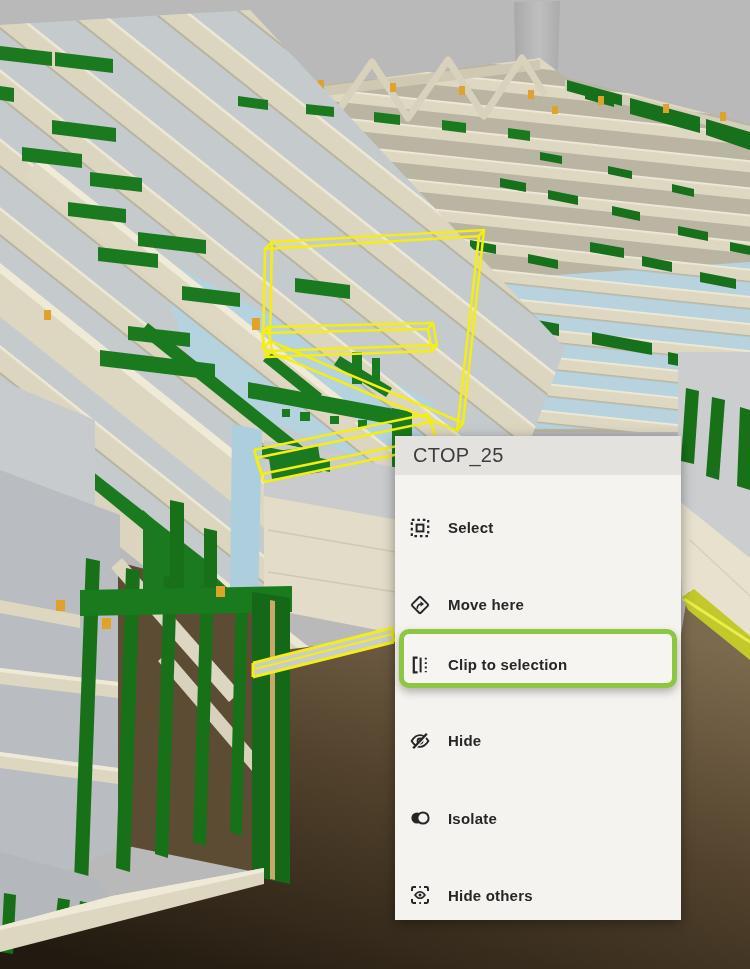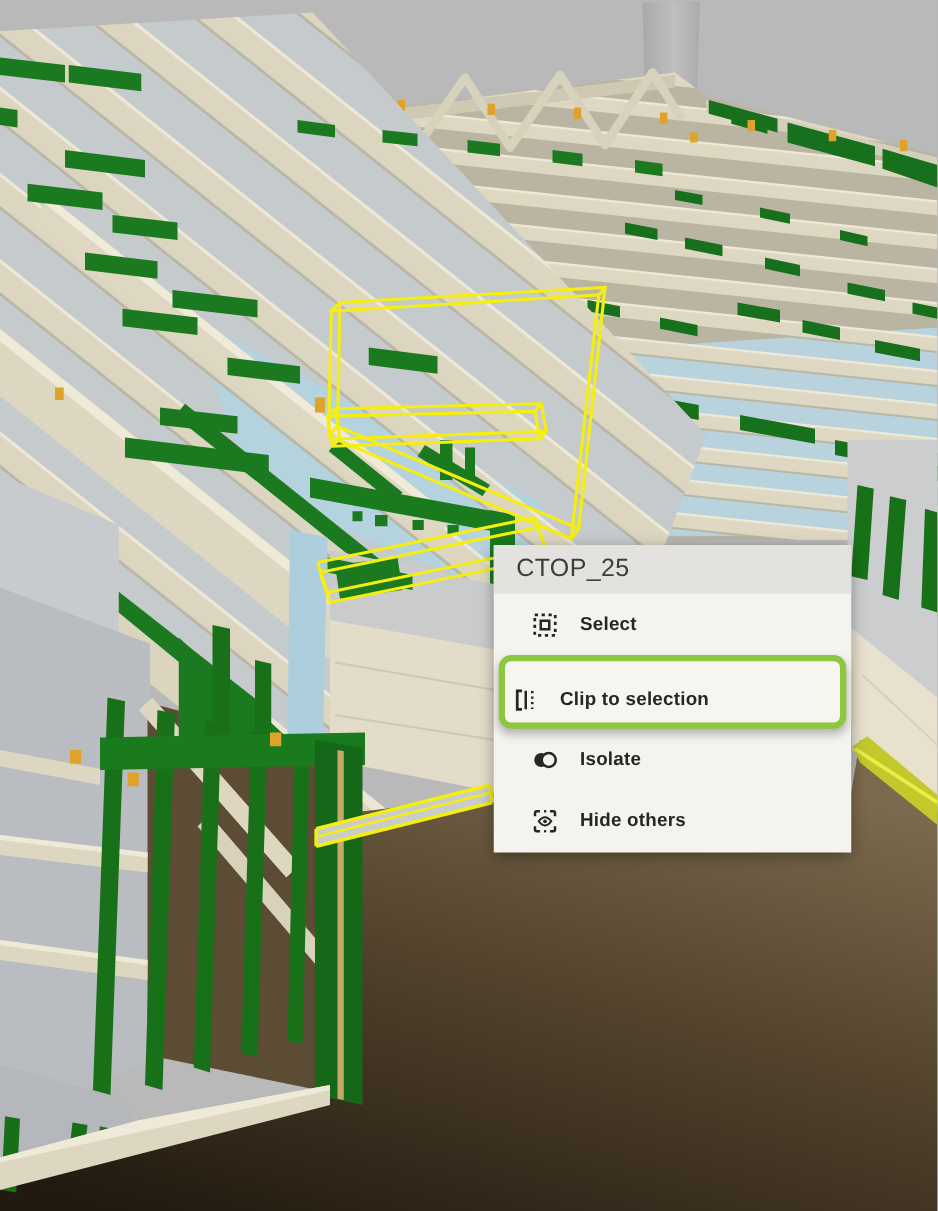--- a/index.html
+++ b/index.html
@@ -4,21 +4,21 @@
 <style>
   html,body{margin:0;padding:0;}
   body{width:750px;height:969px;position:relative;overflow:hidden;background:#b9b9b9;
        font-family:"Liberation Sans",sans-serif;}
   #viewport{position:absolute;inset:0;}
   
   .menu{position:absolute;left:395px;top:436px;width:286px;background:#f5f3f0;
         box-shadow:0 3px 12px rgba(0,0,0,.38);z-index:10;}
   .menu-header{height:39px;background:#e3e2df;display:flex;align-items:center;
         padding:0 18px;font-size:20px;color:#3d3d3d;letter-spacing:.3px;}
-  .menu-item{height:49.2px;display:flex;align-items:center;padding:0 12px 0 30px;gap:17px;}
+  .menu-item{height:49.2px;display:flex;align-items:center;padding:0 12px 0 14px;gap:17px;margin-top:28px;}
   .menu-item .ic{width:22px;height:22px;flex:none;}
   .menu-item .lb{font-size:15px;font-weight:bold;color:#262626;letter-spacing:.2px;}
   .menu-item.hl{height:59px;margin:0 4px;border:5px solid var(--accent,#8dc63f);
         border-radius:10px;box-sizing:border-box;background:#f7f5f2;
         box-shadow:0 4px 8px rgba(0,0,0,.28);padding:12px 8px 0 5px;}
   .ic svg{display:block;width:100%;height:100%;}
 </style>
 </head>
 <body>
 
@@ -244,32 +244,53 @@
     <span class="ic">
       <svg viewBox="0 0 22 22">
           <rect x="2.8" y="2.8" width="16.4" height="16.4" fill="none" stroke="#262626" stroke-width="2.2" stroke-dasharray="2.6 2.9"></rect>
           <rect x="7.6" y="7.6" width="6.8" height="6.8" fill="none" stroke="#262626" stroke-width="2"></rect>
         </svg>
     </span>
     <span class="lb">Select</span>
   </div>
 
 
+  <div class="menu-item">
+    <span class="ic">
+      <svg viewBox="0 0 22 22">
+          <rect x="4.9" y="4.9" width="12.2" height="12.2" rx="1.2" fill="none" stroke="#262626" stroke-width="1.9" transform="rotate(45 11 11)"></rect>
+          <path d="M8.2 14.8 C8.2 11.4 9.4 10 12.6 10" fill="none" stroke="#262626" stroke-width="1.7"></path>
+          <path d="M11.5 7.3 L15 10 L11.5 12.7 Z" fill="#262626"></path>
+        </svg>
+    </span>
+    <span class="lb">Move here</span>
+  </div>
 
   <div class="menu-item hl">
     <span class="ic">
       <svg viewBox="0 0 22 22">
           <path d="M8.6 3.6 H4.8 V18.4 H8.6" fill="none" stroke="#262626" stroke-width="2.2"></path>
           <line x1="11.6" y1="3.6" x2="11.6" y2="18.4" stroke="#262626" stroke-width="2"></line>
           <line x1="16.8" y1="3.8" x2="16.8" y2="18.2" stroke="#262626" stroke-width="2" stroke-dasharray="1.8 2.6"></line>
         </svg>
     </span>
     <span class="lb">Clip to selection</span>
   </div>
 
+  <div class="menu-item">
+    <span class="ic">
+      <svg viewBox="0 0 22 22">
+          <path d="M2.6 11 C5.2 6.9 7.9 5.1 11 5.1 C14.1 5.1 16.8 6.9 19.4 11 C16.8 15.1 14.1 16.9 11 16.9 C7.9 16.9 5.2 15.1 2.6 11 Z" fill="none" stroke="#262626" stroke-width="1.9"></path>
+          <circle cx="11" cy="11" r="2.5" fill="none" stroke="#262626" stroke-width="1.8"></circle>
+          <line x1="5.6" y1="18.8" x2="19.2" y2="4.4" stroke="#f5f3f0" stroke-width="1.8"></line>
+          <line x1="4.2" y1="18.2" x2="17.8" y2="3.8" stroke="#262626" stroke-width="2.4"></line>
+        </svg>
+    </span>
+    <span class="lb">Hide</span>
+  </div>
 
   <div class="menu-item">
     <span class="ic">
       <svg viewBox="0 0 22 22">
           <circle cx="8" cy="11" r="5.6" fill="#262626"></circle>
           <circle cx="14" cy="11" r="5.6" fill="#f5f3f0" stroke="#262626" stroke-width="2"></circle>
         </svg>
     </span>
     <span class="lb">Isolate</span>
   </div>

